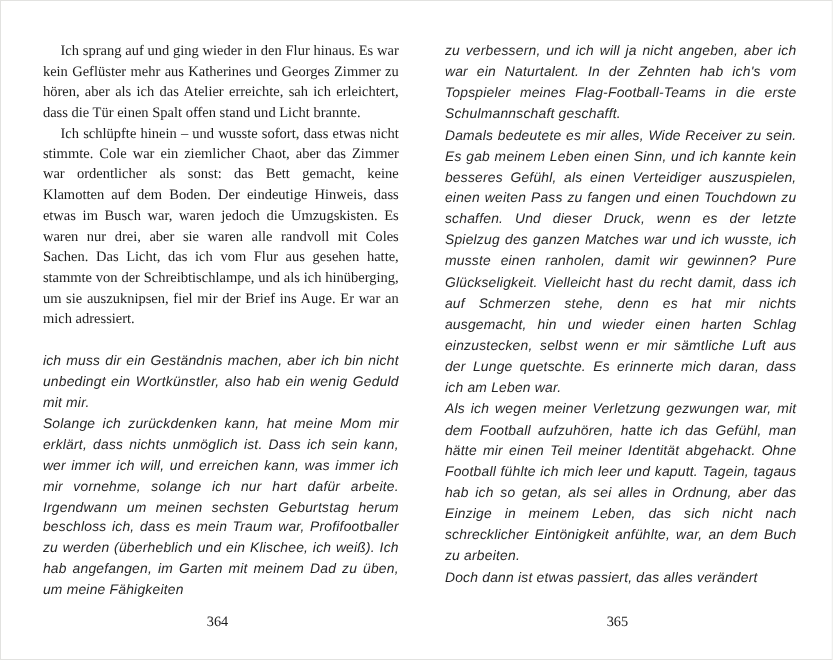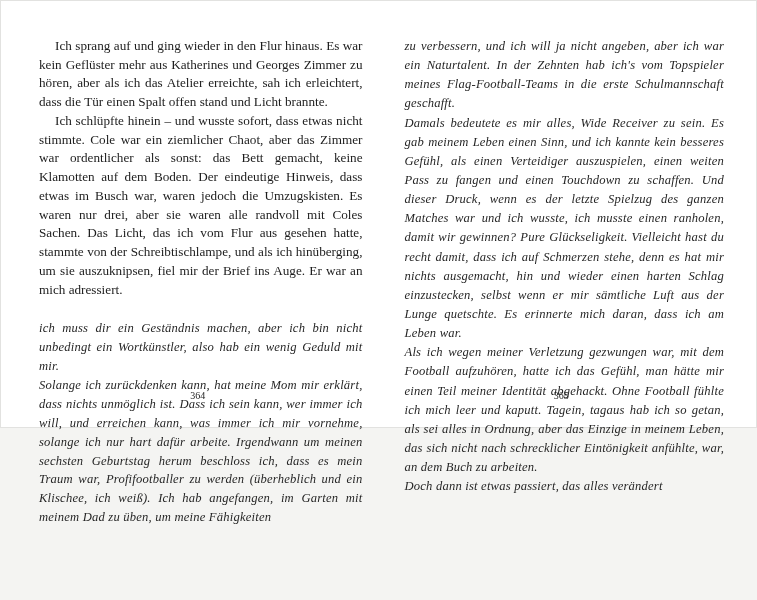--- a/index.html
+++ b/index.html
@@ -3,56 +3,56 @@
 <meta charset="utf-8">
 <style>
   * { margin: 0; padding: 0; box-sizing: border-box; }
   html, body {
     width: 757px; height: 600px;
     background: #f4f4f2;
     font-family: "Liberation Serif", serif;
     overflow: hidden;
   }
   .spread {
-    width: 757px; height: 428px;
+    width: 757px; height: 600px;
     background: #ffffff;
     border: 1px solid #e2e2e0;
     display: flex;
   }
   .page {
     position: relative;
     width: 50%; height: 100%;
     background: #ffffff;
   }
   .page-left .page-body { padding: 36px 16px 0 38px; }
   .page-right .page-body { padding: 36px 32px 0 26px; }
   .page-body {
     color: #1c1c1c;
     font-size: 13.2px;
     line-height: 1.42;
     text-align: justify;
   }
   p.body-text { text-indent: 16px; }
   .letter { margin-top: 20px; }
   .hand {
-    font-family: Liberation Serif, serif;
+    font-family: Liberation Sans, sans-serif;
     font-style: italic;
     font-size: 12.6px;
     line-height: 1.5;
     color: #262626;
     letter-spacing: 0.2px;
     text-align: justify;
   }
   .page-right .hand { line-height: 1.52; }
   .page-number {
     position: absolute;
     bottom: 26px;
     left: 0; right: 4px;
     text-align: center;
-    font-size: 10px;
+    font-size: 13px;
     color: #1c1c1c;
     font-family: "Liberation Serif", serif;
   }
   .page-left .page-number { padding-left: 20px; }
   .page-right .page-number { padding-right: 8px; }
 </style>
 </head>
 <body>
 
 <div class="spread">

